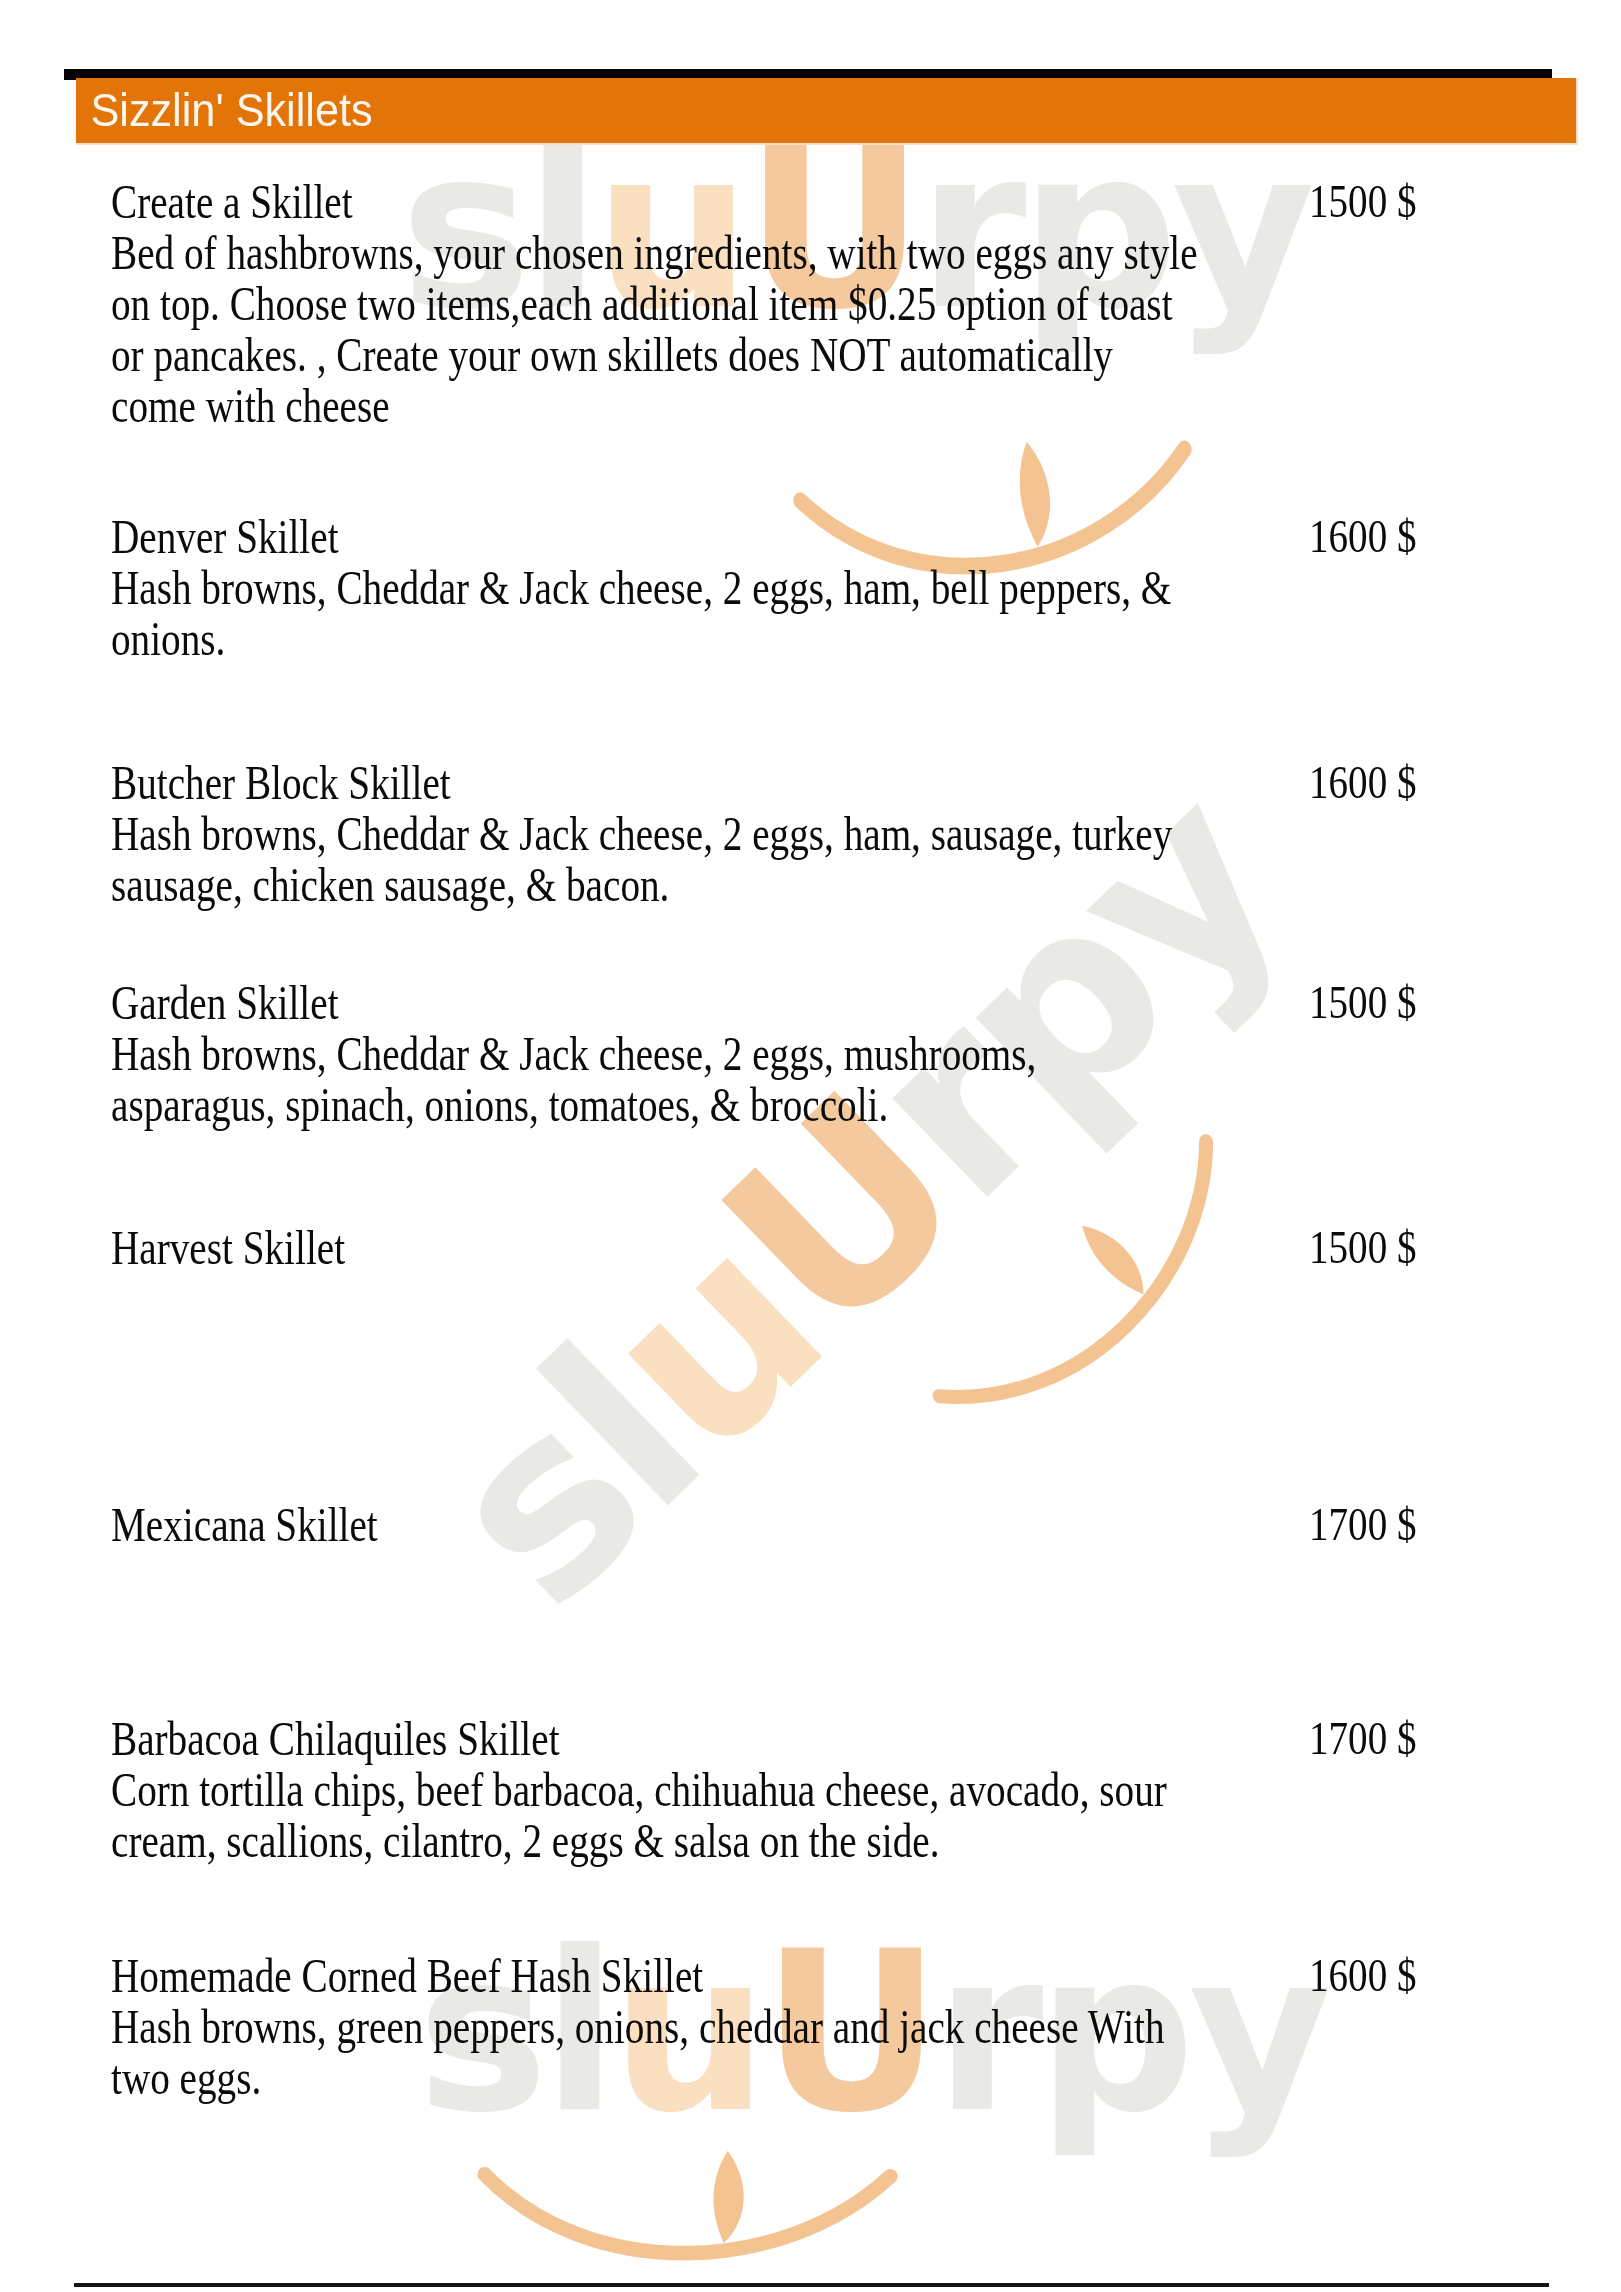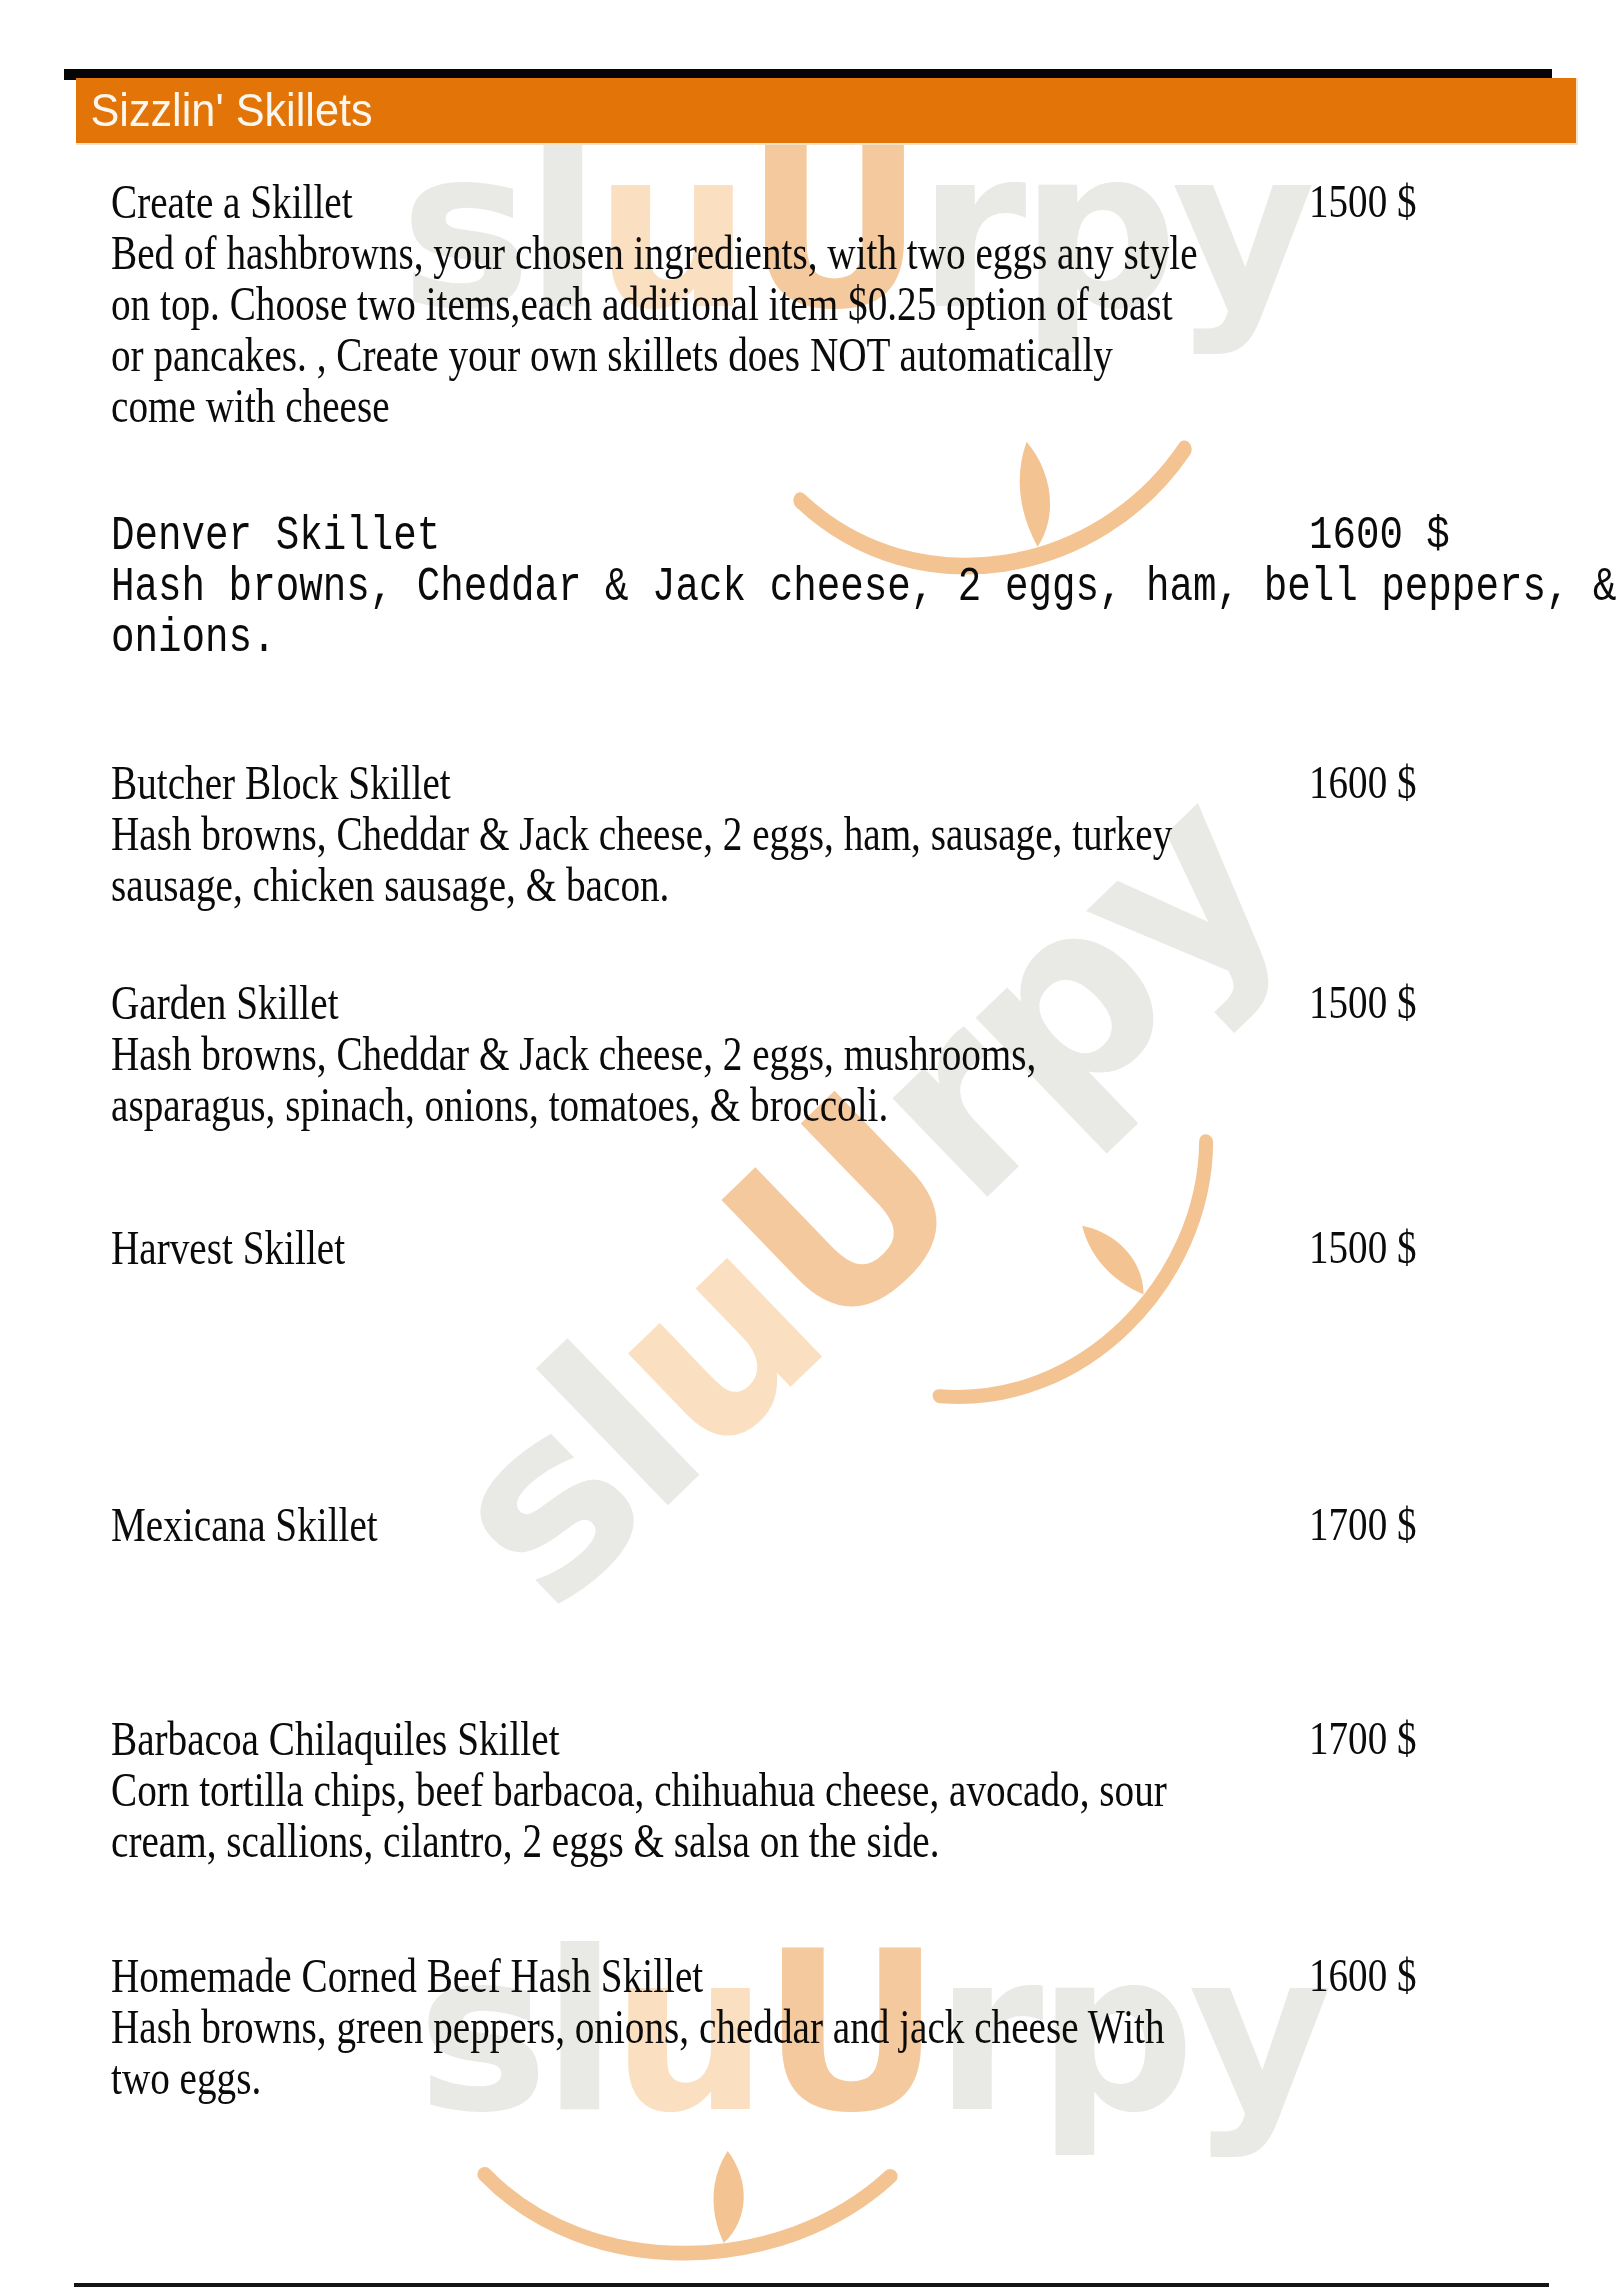--- a/index.html
+++ b/index.html
@@ -79,21 +79,21 @@
       <span class="iprice">1500 $</span>
     </div>
     <div class="idesc">
           <div class="dline">Bed of hashbrowns, your chosen ingredients, with two eggs any style</div>
           <div class="dline">on top. Choose two items,each additional item $0.25 option of toast</div>
           <div class="dline">or pancakes. , Create your own skillets does NOT automatically</div>
           <div class="dline">come with cheese</div>
         </div>
   </div>
 
-  <div class="item" style="top: 511px; font-family: Liberation Mono, monospace;">
+  <div class="item" style="top: 511px;">
     <div class="irow">
       <span class="iname">Denver Skillet</span>
       <span class="iprice">1600 $</span>
     </div>
     <div class="idesc">
           <div class="dline">Hash browns, Cheddar &amp; Jack cheese, 2 eggs, ham, bell peppers, &amp;</div>
           <div class="dline">onions.</div>
         </div>
   </div>
 

